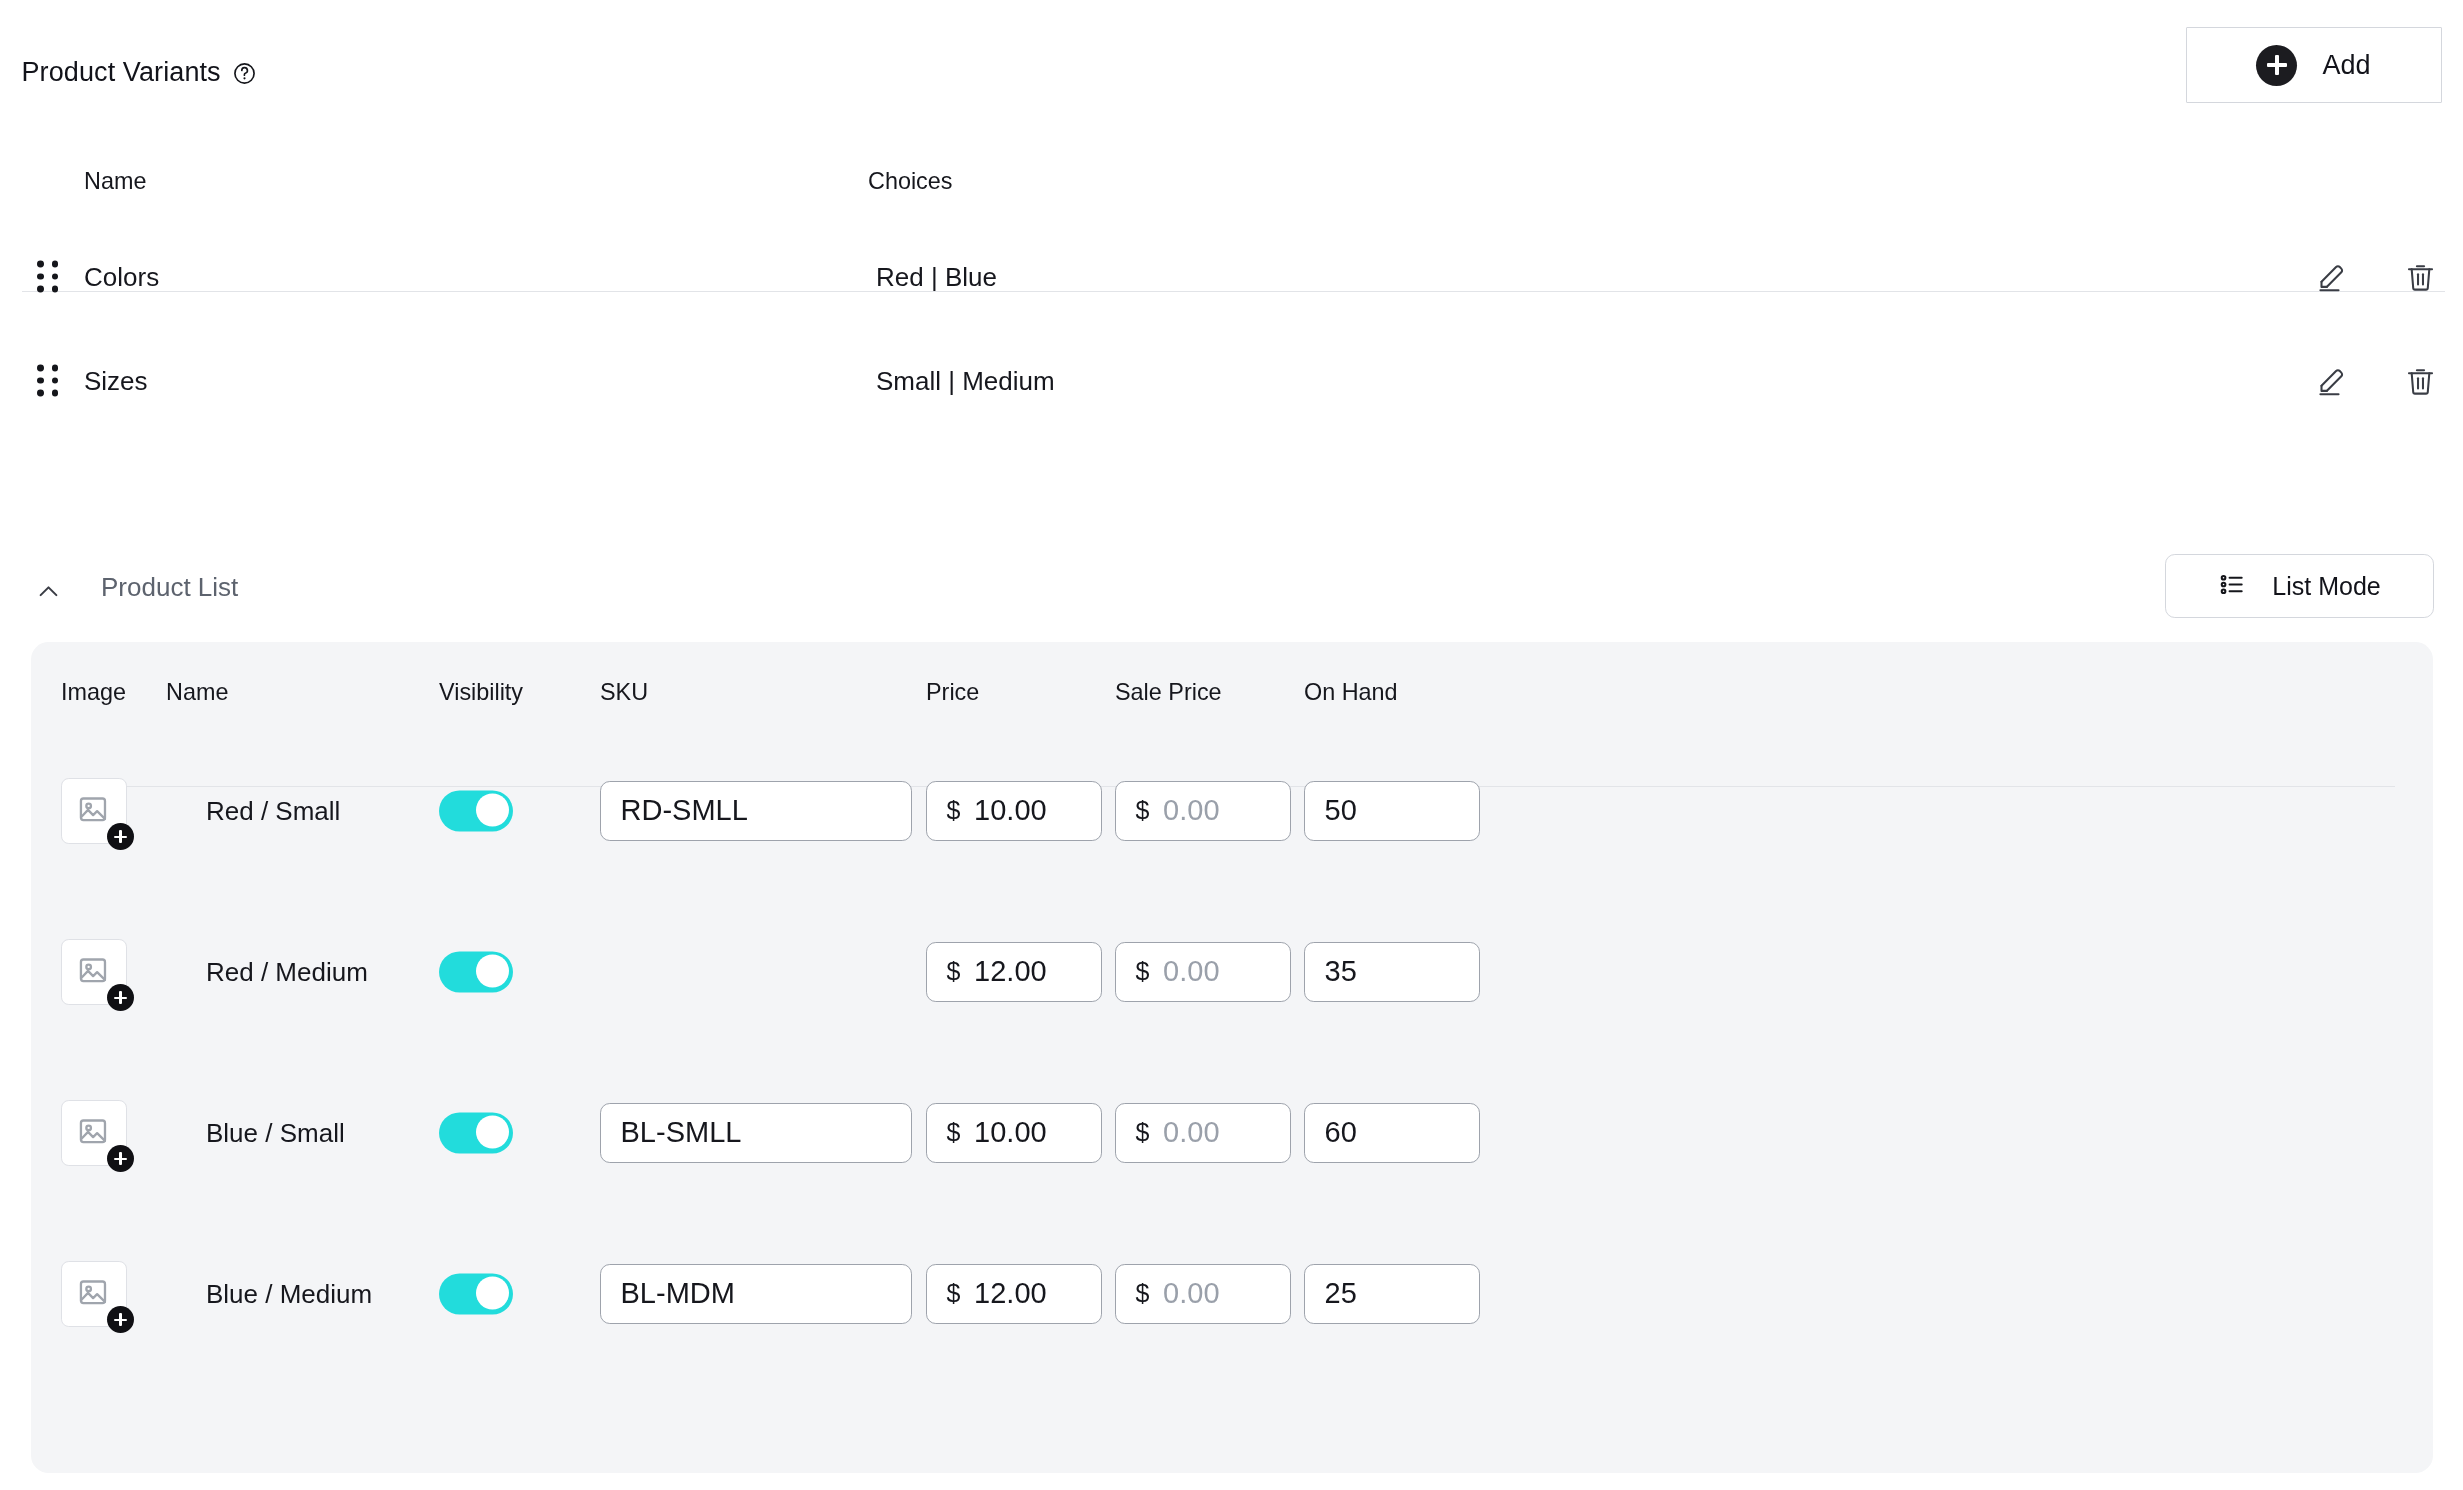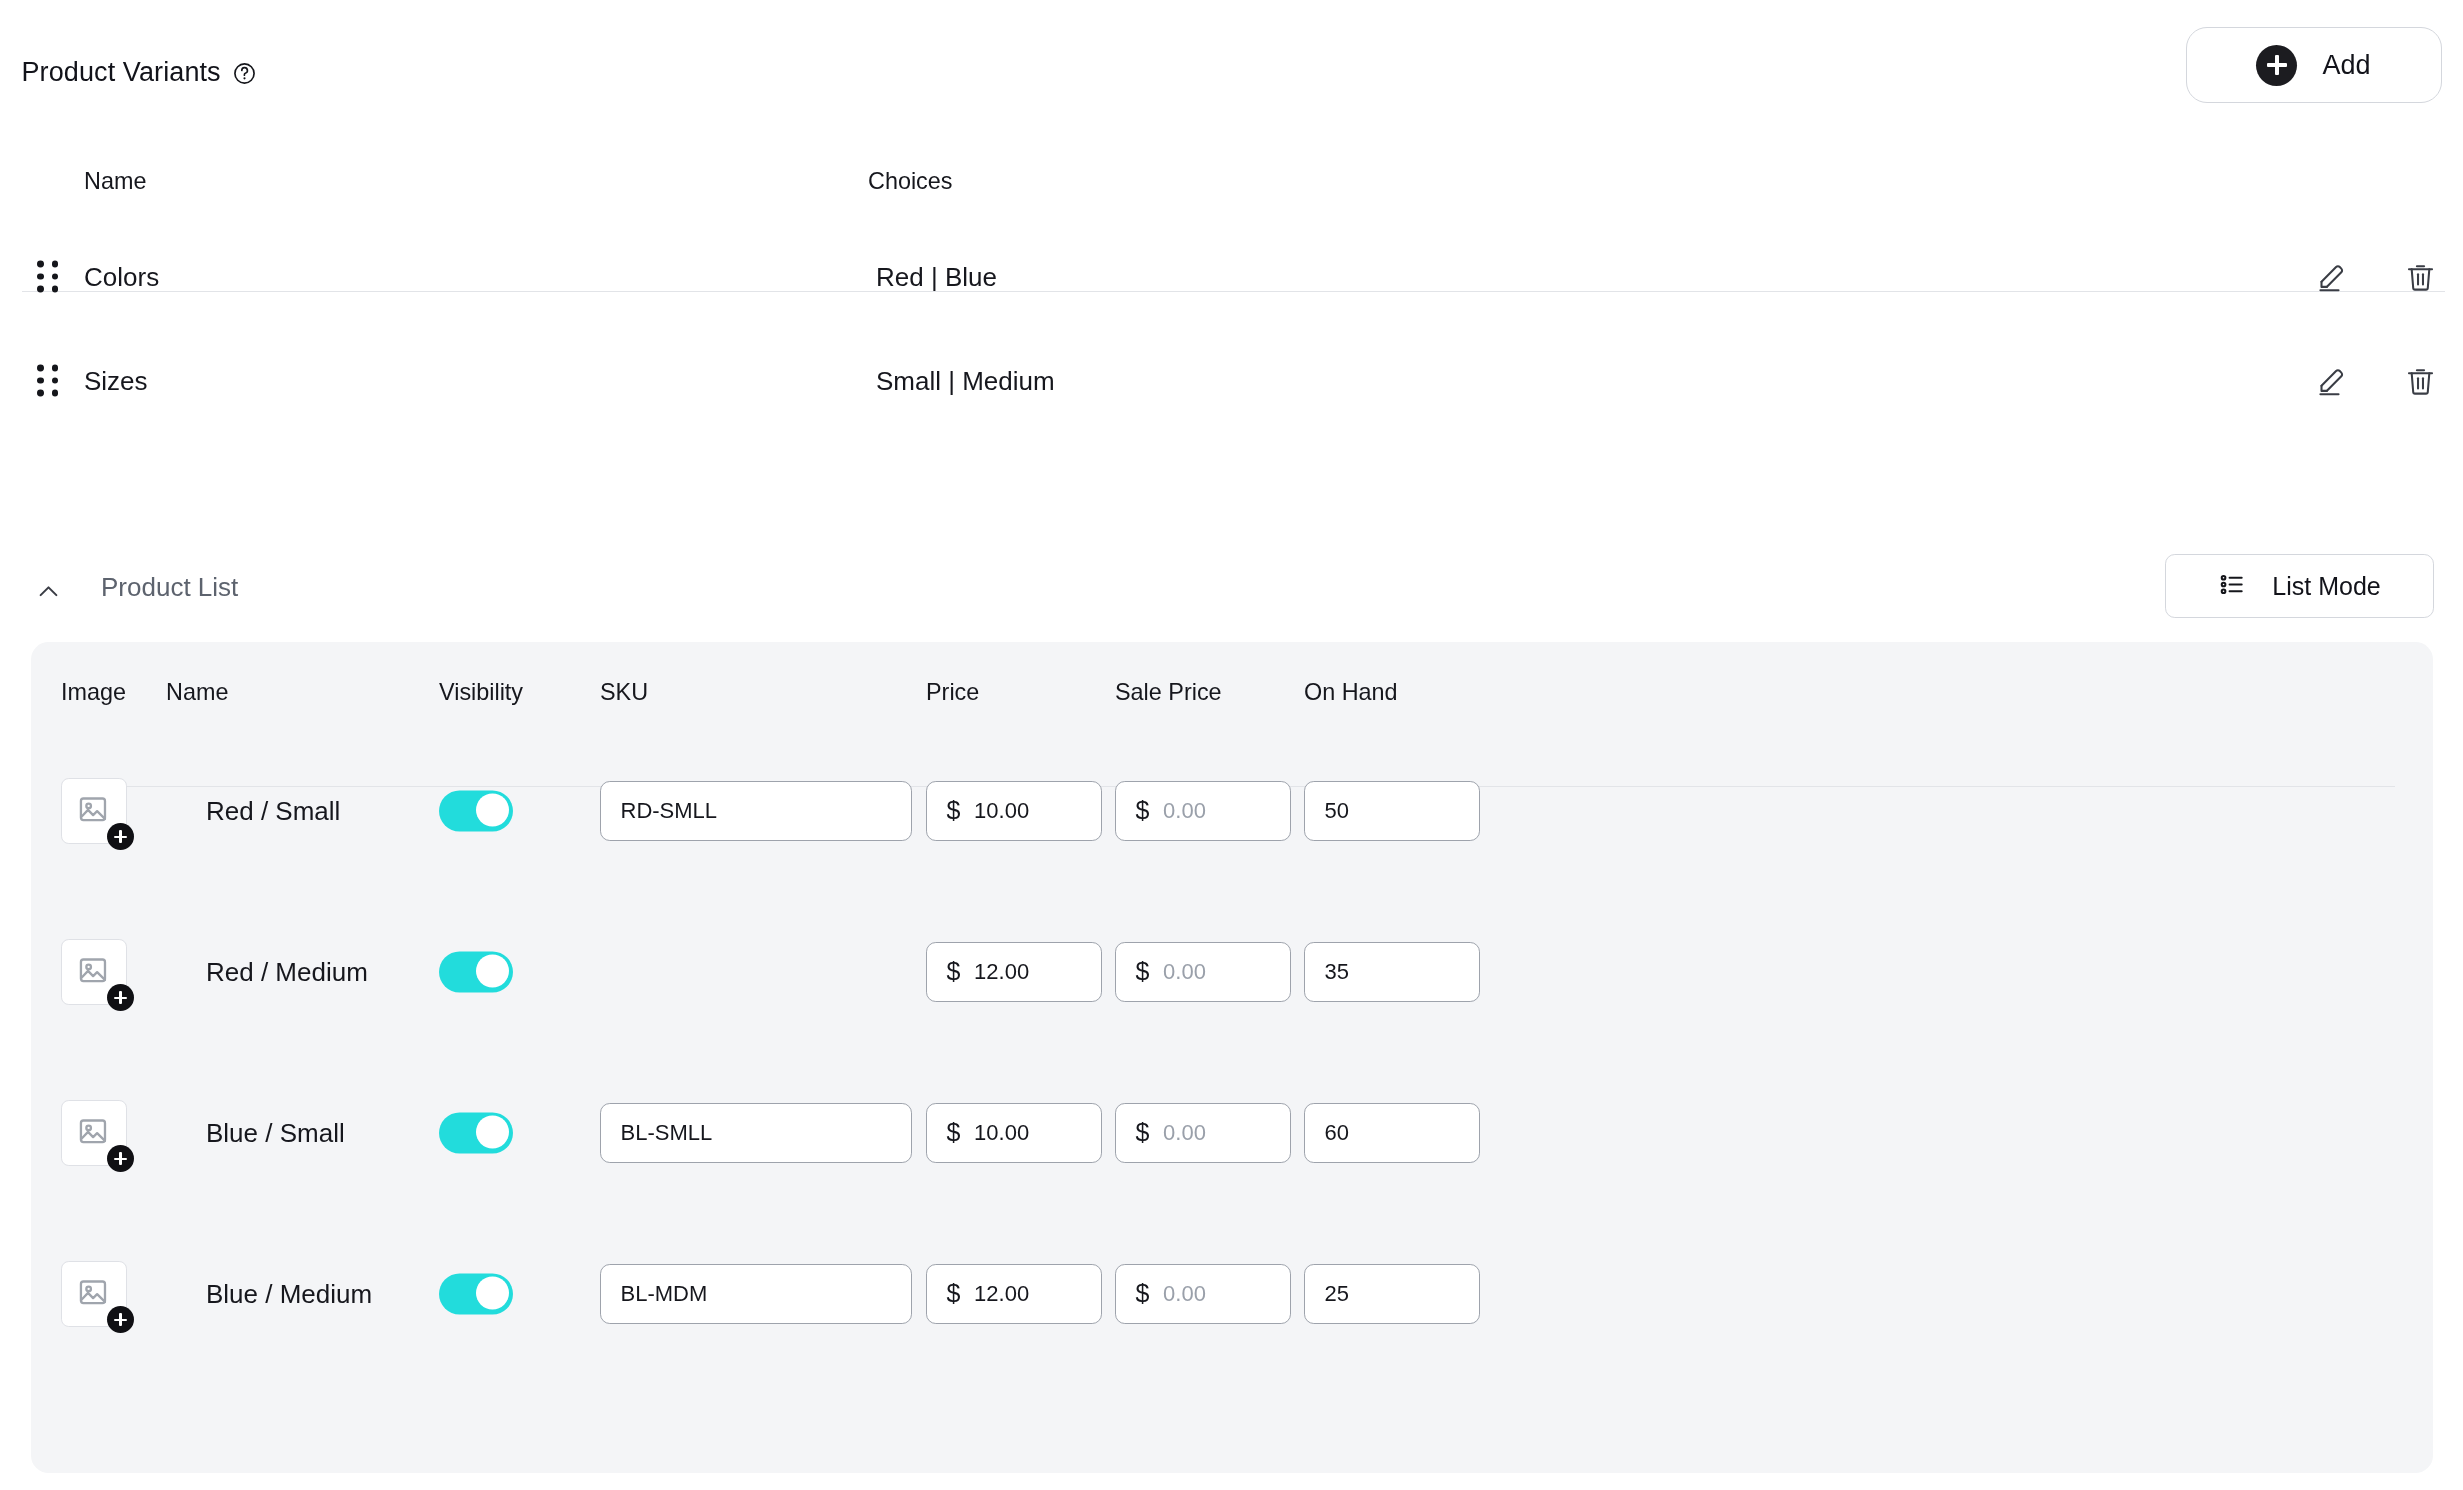--- a/index.html
+++ b/index.html
@@ -49,21 +49,21 @@
     margin-top: 2px;
   }
 
   .add-button {
     position: absolute;
     right: 21.5px;
     top: 27px;
     width: 256px;
     height: 76px;
     border: 1px solid #d4d7dd;
-    border-radius: 21px;
+    border-radius: 1px;
     background: #ffffff;
     display: flex;
     align-items: center;
     justify-content: center;
     gap: 25px;
     cursor: pointer;
   }
   .add-button .plus-circle {
     width: 41px; height: 41px;
     border-radius: 50%;
@@ -344,21 +344,21 @@
     align-items: center;
     padding: 0 19.5px;
     cursor: text;
   }
   .field .money {
     font-size: 25px;
     color: #16171d;
     margin-right: 13.7px;
   }
   .field .val {
-    font-size: 22px;
+    font-size: 29px;
     color: #16171d;
     white-space: nowrap;
   }
   .field .val.placeholder { color: #9aa0aa; }
 
   .f-sku    { left: 569px;  width: 312px; }
   .f-price  { left: 895px;  width: 176px; }
   .f-sale   { left: 1084px; width: 176px; }
   .f-onhand { left: 1273px; width: 176px; }
 </style>

